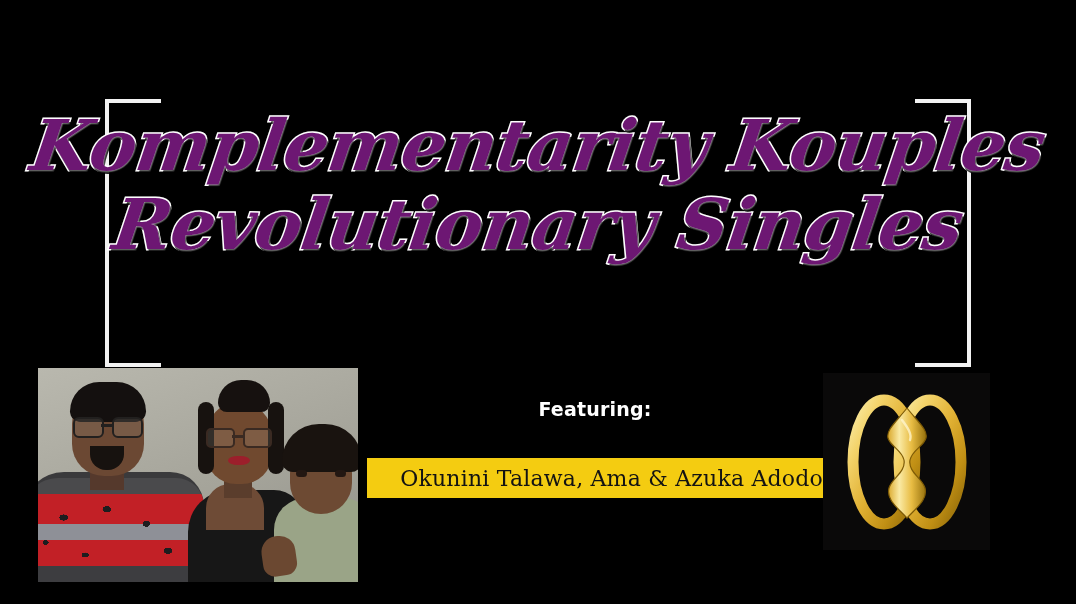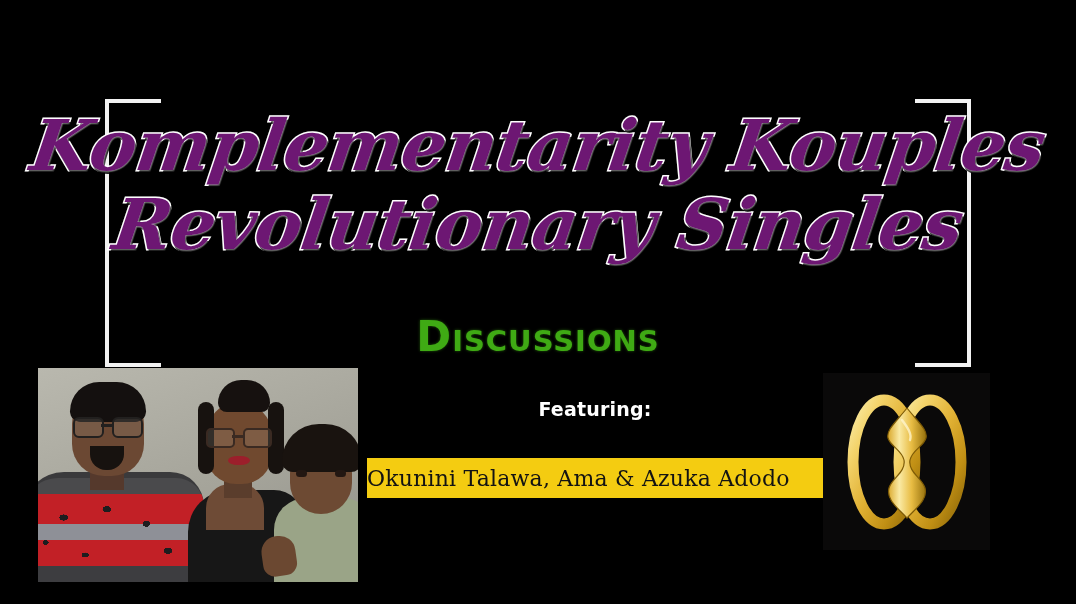--- a/index.html
+++ b/index.html
@@ -112,21 +112,21 @@
   
   .guest-banner {
     position: absolute;
     left: 367px;
     top: 458px;
     width: 456px;
     height: 40px;
     background: #f4cc11;
     display: flex;
     align-items: center;
-    justify-content: flex-start;
+    justify-content: flex-end;
   }
   .guest-banner-text {
     font-family: "DejaVu Serif", "Liberation Serif", serif;
     font-size: 22px;
     color: #131313;
     white-space: nowrap;
     letter-spacing: 0.2px;
   }
 
   
@@ -420,23 +420,20 @@
 <div class="stage">
 
   <div class="bracket bracket-left"></div>
   <div class="bracket bracket-right"></div>
 
   <div class="headline">
     <span class="headline-line line1">Komplementarity Kouples</span>
     <span class="headline-line line2">Revolutionary Singles</span>
   </div>
 
-  <div class="subtitle">
-    <span class="subtitle-text">Discussions</span>
-  </div>
 
   <div class="featuring">
     <span class="featuring-text">Featuring:</span>
   </div>
 
   <div class="guest-banner">
     <span class="guest-banner-text">Okunini Talawa, Ama &amp; Azuka Adodo</span>
   </div>
 
   <div class="photo">

